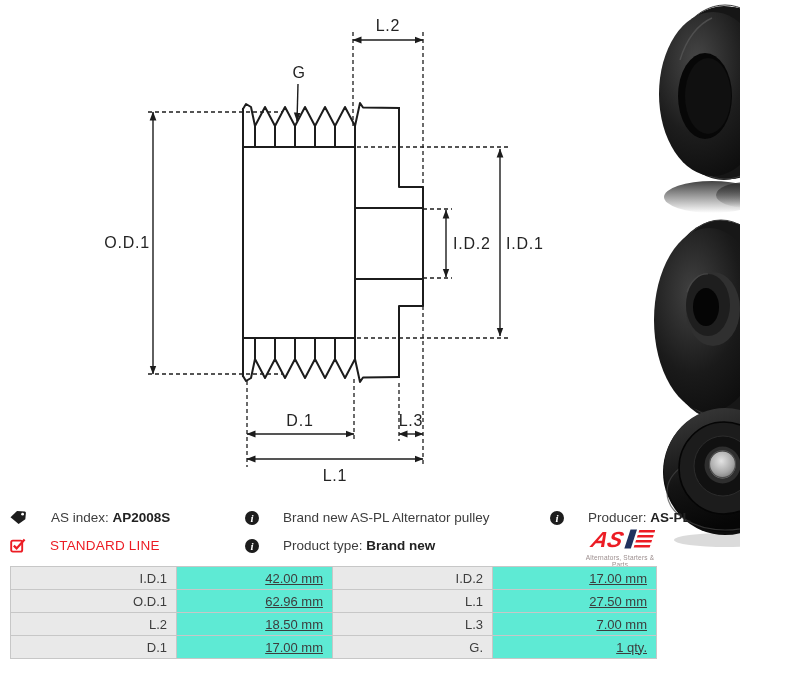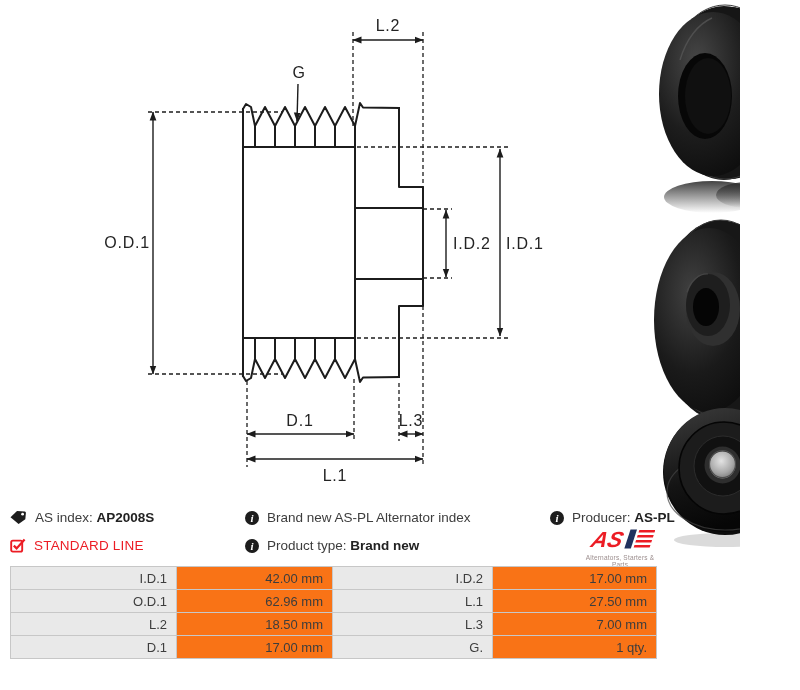--- a/index.html
+++ b/index.html
@@ -8,40 +8,40 @@
   .sheet { position:relative; width:740px; height:690px; background:#fff; overflow:hidden; }
 
   
   #drawing { position:absolute; left:0; top:0; }
   .dim-label { font-family:"Liberation Sans", sans-serif; font-size:16px; fill:#242424; letter-spacing:0.8px; }
 
   
   #photos { position:absolute; left:650px; top:0; }
 
   
-  .info-row { position:absolute; display:flex; align-items:center; gap:8px;
+  .info-row { position:absolute; display:flex; align-items:center; gap:24px;
               font-size:13.5px; color:#3d3d3d; white-space:nowrap; }
   .info-row b { color:#222; }
   .info-icon { display:inline-flex; width:14px; height:14px; border-radius:50%;
                background:#1d1d1d; color:#fff; align-items:center; justify-content:center;
                font-family:"Liberation Serif", serif; font-weight:bold; font-size:11px;
                font-style:italic; flex:0 0 auto; }
   .red { color:#ec1c24 !important; font-weight:normal; letter-spacing:0.2px; }
 
   
   #brand-logo { position:absolute; left:584px; top:528px; width:72px; text-align:center; }
   #brand-tagline { font-size:6.5px; color:#9b8d8d; letter-spacing:0.2px; margin-top:-2px; }
 
   
   #spec-table { position:absolute; left:10px; top:566px; border-collapse:collapse;
                 table-layout:fixed; width:646px; font-size:13px; color:#3d3d3d; }
   #spec-table td { border:1px solid #c7c7c7; height:23px; text-align:right;
                    padding:0 9px 0 0; overflow:hidden; }
   td.lbl { background:#e9e9e9; }
-  td.val { background:#f97316; }
+  td.val { background:#5eead4;text-decoration:underline; }
   col.c-lbl1 { width:166px; } col.c-val1 { width:156px; }
   col.c-lbl2 { width:160px; } col.c-val2 { width:164px; }
 </style>
 </head>
 <body>
 
 <div class="sheet">
 
   <svg id="drawing" width="560" height="505" viewBox="0 0 560 505">
     <defs>
@@ -180,21 +180,21 @@
   <div class="info-row" style="left:10px; top:538px;">
     <svg width="16" height="15" viewBox="0 0 16 15">
       <rect x="1.2" y="2.6" width="11" height="11" rx="1.6" fill="#fff" stroke="#ec1c24" stroke-width="1.9"></rect>
       <path d="M3.8,7.6 L6.6,10.4 L14.6,1.4" fill="none" stroke="#ec1c24" stroke-width="2.2"></path>
     </svg>
     <span class="red">STANDARD LINE</span>
   </div>
 
   <div class="info-row" style="left:245px; top:510px;">
     <span class="info-icon">i</span>
-    <span>Brand new AS-PL Alternator index</span>
+    <span>Brand new AS-PL Alternator pulley</span>
   </div>
 
   <div class="info-row" style="left:245px; top:538px;">
     <span class="info-icon">i</span>
     <span>
       <span>Product type:</span>
       <b>Brand new</b>
     </span>
   </div>
 

